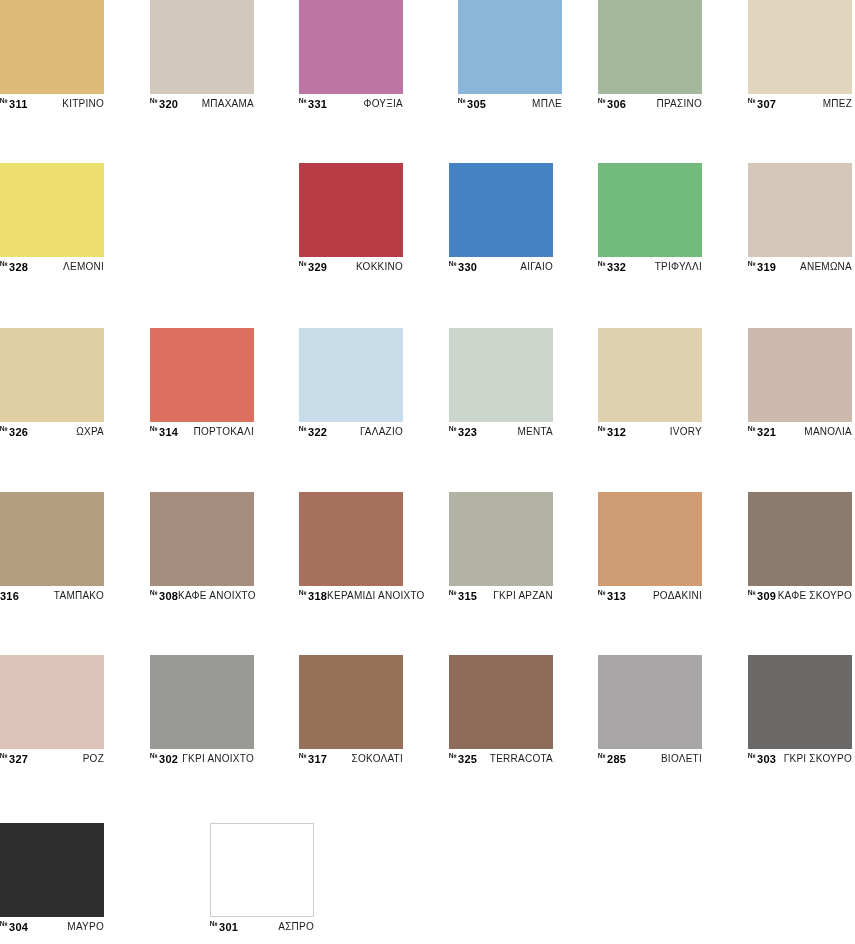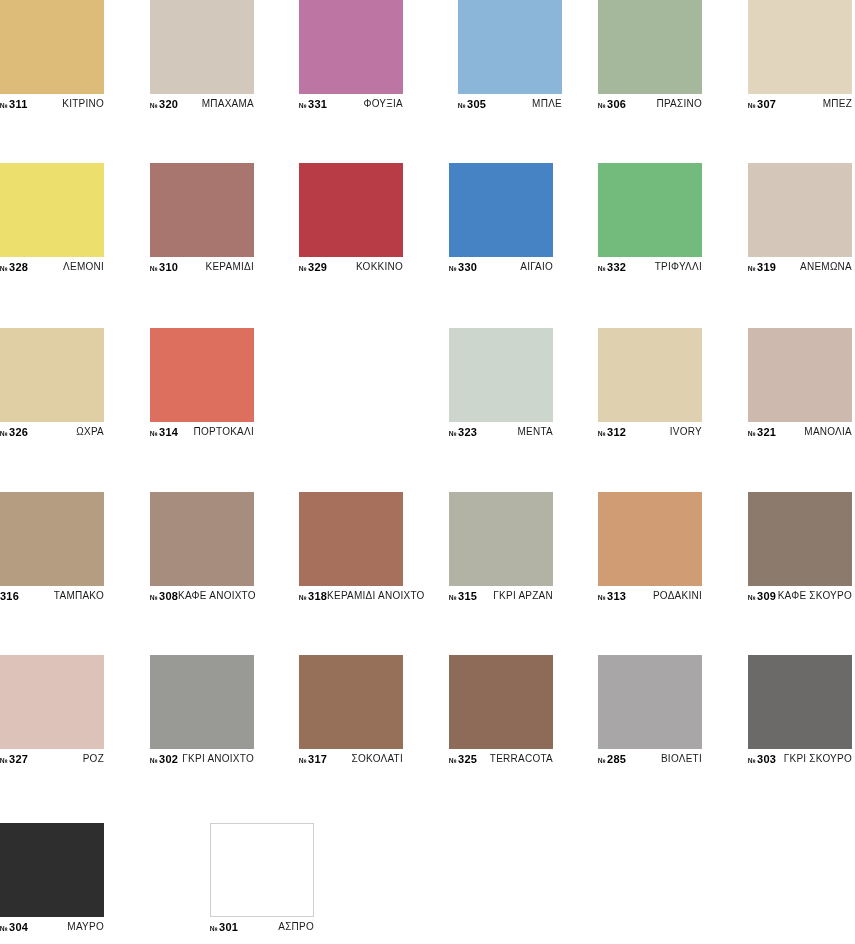--- a/index.html
+++ b/index.html
@@ -55,21 +55,21 @@
     width: 104px;
     height: 13px;
     display: flex;
     align-items: center;
     justify-content: space-between;
     white-space: nowrap;
   }
 
   .swatch-code {
     display: flex;
-    align-items: flex-end;
+    align-items: flex-start;
     color: #000000;
   }
 
   .code-prefix {
     font-size: 7px;
     font-weight: bold;
     letter-spacing: -0.2px;
     margin-right: 1.5px;
     position: relative;
     top: -1px;
@@ -158,30 +158,20 @@
       <div class="swatch-cell" style="left: 0px;">
         <div class="swatch-chip" style="background: rgb(236, 223, 110);"></div>
         <div class="swatch-caption">
           <span class="swatch-code">
             <span class="code-prefix">№</span>
             <span class="code-number">328</span>
           </span>
           <span class="swatch-name">ΛΕΜΟΝΙ</span>
         </div>
       </div>
-      <div class="swatch-cell" style="left: 150px;">
-        <div class="swatch-chip" style="background: rgb(169, 117, 111);"></div>
-        <div class="swatch-caption">
-          <span class="swatch-code">
-            <span class="code-prefix">№</span>
-            <span class="code-number">310</span>
-          </span>
-          <span class="swatch-name">ΚΕΡΑΜΙΔΙ</span>
-        </div>
-      </div>
       <div class="swatch-cell" style="left: 299px;">
         <div class="swatch-chip" style="background: rgb(184, 60, 70);"></div>
         <div class="swatch-caption">
           <span class="swatch-code">
             <span class="code-prefix">№</span>
             <span class="code-number">329</span>
           </span>
           <span class="swatch-name">ΚΟΚΚΙΝΟ</span>
         </div>
       </div>
@@ -230,20 +220,30 @@
       <div class="swatch-cell" style="left: 150px;">
         <div class="swatch-chip" style="background: rgb(221, 111, 95);"></div>
         <div class="swatch-caption">
           <span class="swatch-code">
             <span class="code-prefix">№</span>
             <span class="code-number">314</span>
           </span>
           <span class="swatch-name">ΠΟΡΤΟΚΑΛΙ</span>
         </div>
       </div>
+      <div class="swatch-cell" style="left: 299px;">
+        <div class="swatch-chip" style="background: rgb(200, 219, 233);"></div>
+        <div class="swatch-caption">
+          <span class="swatch-code">
+            <span class="code-prefix">№</span>
+            <span class="code-number">322</span>
+          </span>
+          <span class="swatch-name">ΓΑΛΑΖΙΟ</span>
+        </div>
+      </div>
       <div class="swatch-cell" style="left: 449px; padding-left: 26px;">
         <div class="swatch-chip" style="background: rgb(204, 214, 204);"></div>
         <div class="swatch-caption">
           <span class="swatch-code">
             <span class="code-prefix">№</span>
             <span class="code-number">323</span>
           </span>
           <span class="swatch-name">ΜΕΝΤΑ</span>
         </div>
       </div>

